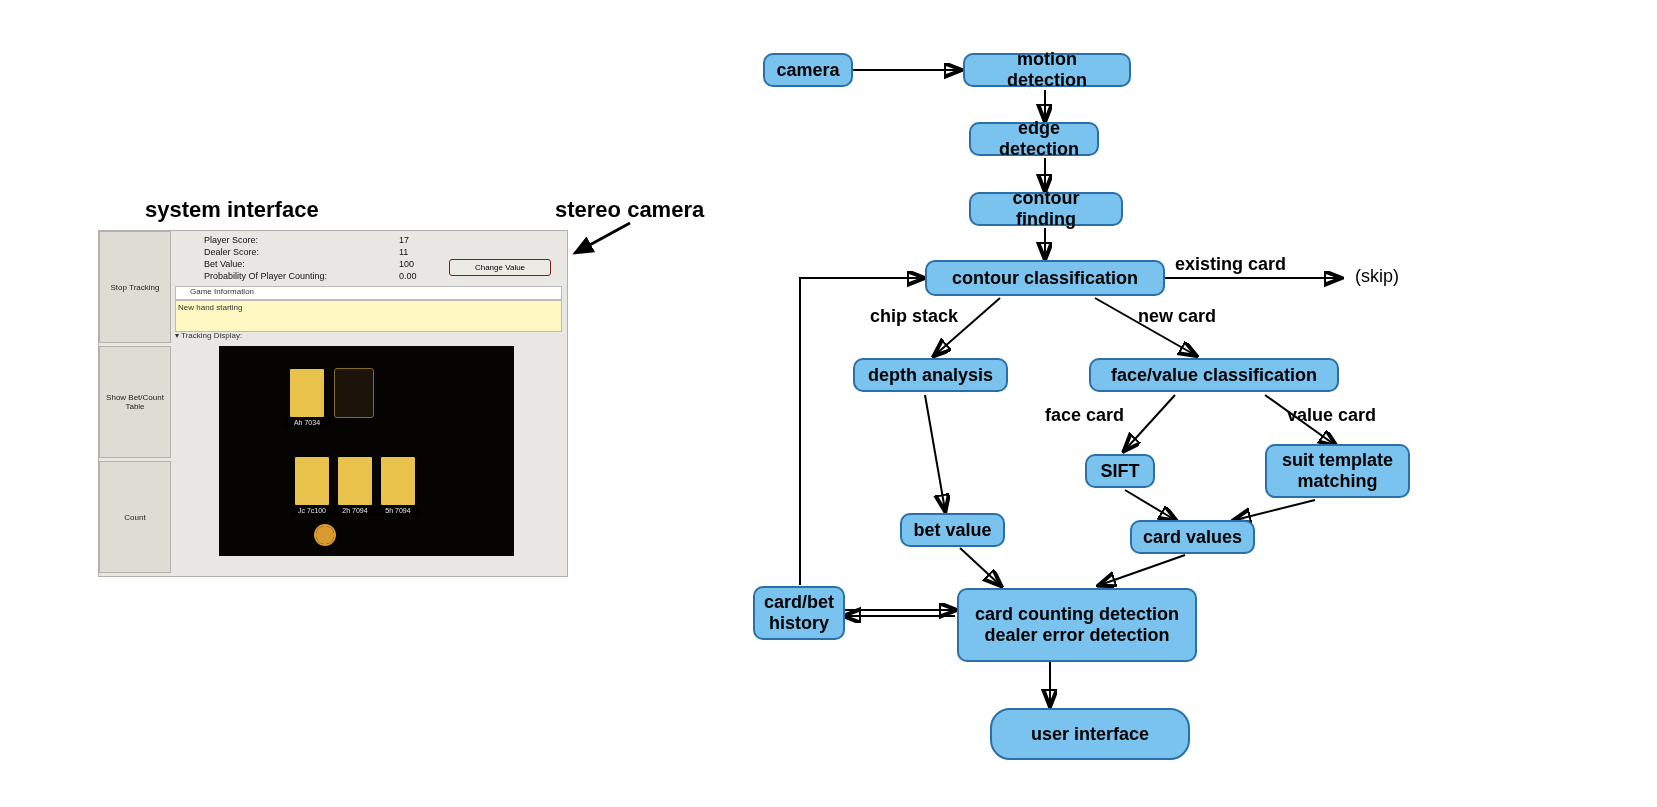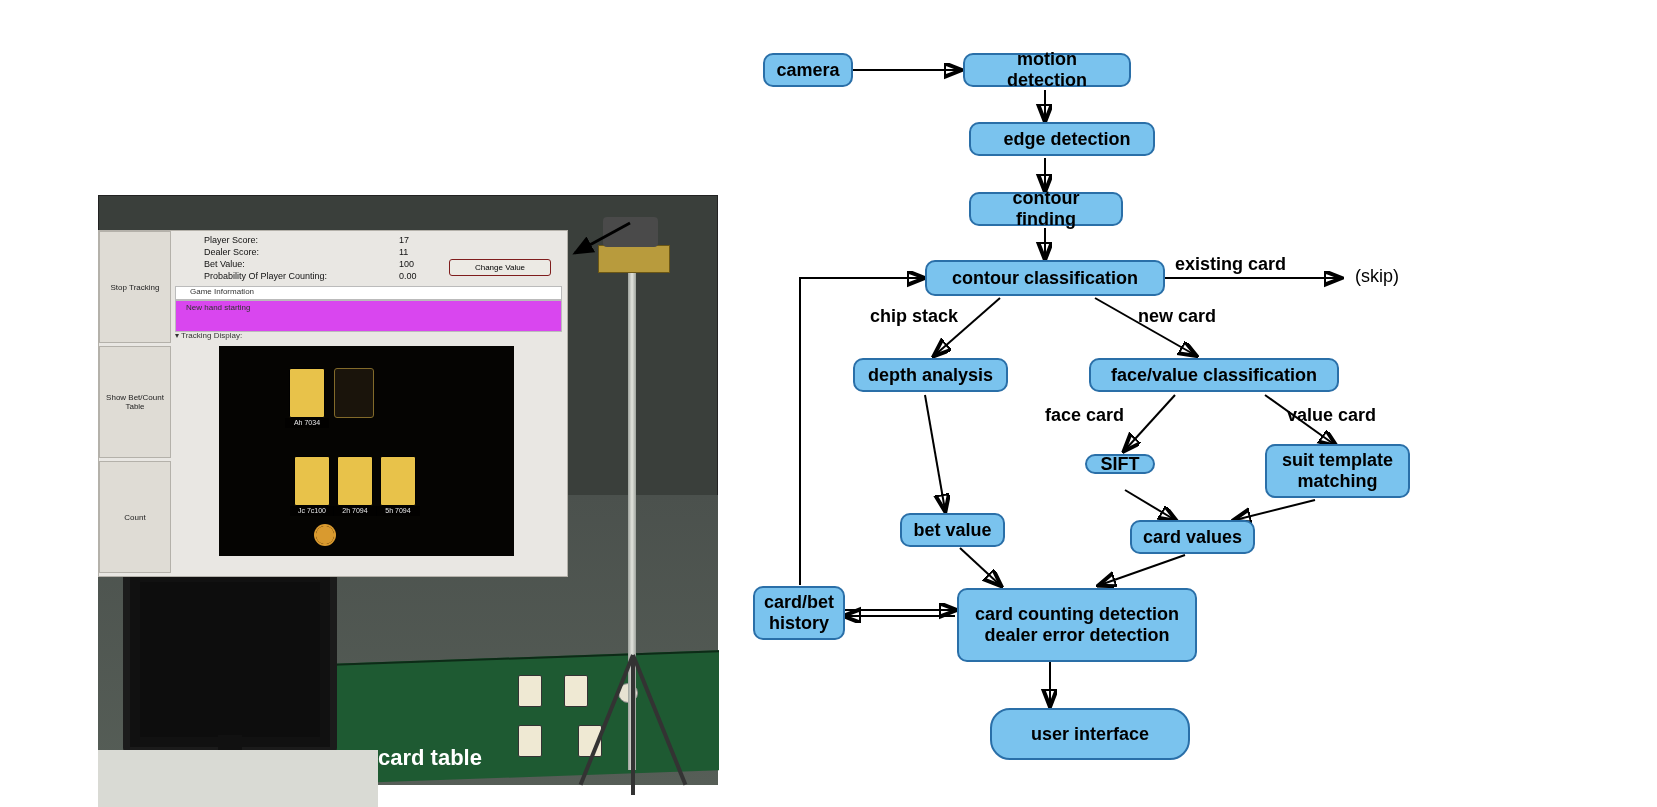--- a/index.html
+++ b/index.html
@@ -28,21 +28,21 @@
   
   .gui{position:absolute;left:98px;top:230px;width:468px;height:345px;background:#e9e7e3;border:1px solid #b4b1aa;}
   .gui .sidebtn{position:absolute;left:0;width:70px;height:110px;background:#dfdcd5;
         border:1px solid #b4b1aa;font-size:8px;display:flex;align-items:center;justify-content:center;text-align:center;color:#222;}
   .gui .row{position:absolute;left:105px;font-size:9px;color:#111;}
   .gui .val{position:absolute;left:300px;font-size:9px;color:#111;}
   .gui .chg{position:absolute;left:350px;top:28px;width:100px;height:15px;font-size:8px;
         background:#eceae4;border:1px solid #7f1d1d;border-radius:3px;display:flex;align-items:center;justify-content:center;}
   .gui .infobar{position:absolute;left:76px;top:55px;right:5px;height:12px;font-size:8px;
         border:1px solid #bbb;background:#fff;padding-left:14px;color:#333;}
-  .gui .infobar2{position:absolute;left:76px;top:69px;right:5px;height:26px;background:#d946ef;border:1px solid #bbb;font-size:8px;padding:2px 10px;color:#333;}
+  .gui .infobar2{position:absolute;left:76px;top:69px;right:5px;height:26px;background:#fef9c3;border:1px solid #bbb;font-size:8px;padding:2px 2px;color:#333;}
   .gui .trk{position:absolute;left:76px;top:100px;font-size:8px;color:#333;}
   .gui .view{position:absolute;left:120px;top:115px;width:295px;height:210px;background:#050402;}
   .gui .card{position:absolute;width:34px;height:48px;background:#e8c24a;border:1px solid #000;border-radius:2px;}
   .gui .cardlabel{position:absolute;width:44px;height:10px;font-size:7px;color:#e8e8e8;
         background:rgba(0,0,0,.6);text-align:center;line-height:10px;}
   .gui .chip{position:absolute;width:22px;height:22px;border-radius:50%;
         background:radial-gradient(circle,#d99a2f 55%,#8d5d13 58%,#d99a2f 61%);}
 
   .ann{position:absolute;font-weight:700;color:#000;font-size:22px;}
   .arrow-small{position:absolute;}
@@ -58,45 +58,20 @@
   svg.wires line,svg.wires path{stroke:#000;stroke-width:2;fill:none;}
 </style>
 </head>
 <body>
 
 <div class="page">
 
   <div class="ann" style="left:145px;top:197px;">system interface</div>
   <div class="ann" style="left:555px;top:197px;">stereo camera</div>
 
-  <div class="photo">
-    <div class="room-lower"></div>
-    <div class="card-table"></div>
-    <div class="mini-card" style="left:420px;top:480px;"></div>
-    <div class="mini-card" style="left:466px;top:480px;"></div>
-    <div class="mini-card" style="left:420px;top:530px;"></div>
-    <div class="mini-card" style="left:480px;top:530px;"></div>
-    <div style="position:absolute;left:520px;top:488px;width:18px;height:18px;border-radius:50%;background:#e7e2d2;border:1px solid #888;"></div>
-
-    <div class="monitor-frame">
-      <div class="monitor-screen"></div>
-    </div>
-    <div class="monitor-neck"></div>
-    <div class="monitor-base"></div>
-    <div class="monitor-stand"></div>
-
-    <div class="tripod-pole"></div>
-    <div class="tripod-legA"></div>
-      <div class="tripod-legB"></div>
-      <div class="tripod-legC"></div>
-    <div class="tripod-top"></div>
-    <div class="tripod-cam"></div>
-
-    <div class="ann" style="left:280px;top:550px;color:#fff;">card table</div>
-  </div>
 
   <svg class="arrow-small" style="left:560px;top:218px;width:80px;height:50px;">
     <defs>
         <marker id="ah-s" markerWidth="8" markerHeight="8" refX="6" refY="3" orient="auto">
       <path d="M0,0 L7,3 L0,6 Z" fill="#000"></path>
         </marker>
       </defs>
     <line x1="70" y1="5" x2="15" y2="35" stroke="#000" stroke-width="3" marker-end="url(#ah-s)"></line>
   </svg>
 
@@ -174,26 +149,26 @@
       <line x1="100" y1="610" x2="210" y2="610" marker-end="url(#ah)"></line>
       <line x1="210" y1="616" x2="100" y2="616" marker-end="url(#ah)"></line>
 
       <path d="M55 585 L55 278 L178 278" marker-end="url(#ah)"></path>
 
       <line x1="305" y1="650" x2="305" y2="705" marker-end="url(#ah)"></line>
     </svg>
 
     <div class="node" style="left:18px;top:53px;width:90px;height:34px;">camera</div>
     <div class="node" style="left:218px;top:53px;width:168px;height:34px;">motion detection</div>
-    <div class="node" style="left:224px;top:122px;width:186px;height:34px;padding-left:20px;">edge detection</div>
+    <div class="node" style="left:224px;top:122px;width:130px;height:34px;padding-left:20px;">edge detection</div>
     <div class="node" style="left:224px;top:192px;width:154px;height:34px;">contour finding</div>
     <div class="node" style="left:180px;top:260px;width:240px;height:36px;">contour classification</div>
     <div class="node" style="left:108px;top:358px;width:155px;height:34px;">depth analysis</div>
     <div class="node" style="left:344px;top:358px;width:250px;height:34px;">face/value classification</div>
-    <div class="node" style="left:340px;top:454px;width:70px;height:20px;">SIFT</div>
+    <div class="node" style="left:340px;top:454px;width:70px;height:34px;">SIFT</div>
     <div class="node" style="left:520px;top:444px;width:145px;height:54px;">suit template matching</div>
     <div class="node" style="left:155px;top:513px;width:105px;height:34px;">bet value</div>
     <div class="node" style="left:385px;top:520px;width:125px;height:34px;">card values</div>
     <div class="node" style="left:8px;top:586px;width:92px;height:54px;">card/bet history</div>
     <div class="node" style="left:212px;top:588px;width:240px;height:74px;">
       <div><span>card counting detection</span><br>
            <span>dealer error detection</span></div>
     </div>
     <div class="node" style="left:245px;top:708px;width:200px;height:52px;border-radius:20px;">user interface</div>
 

